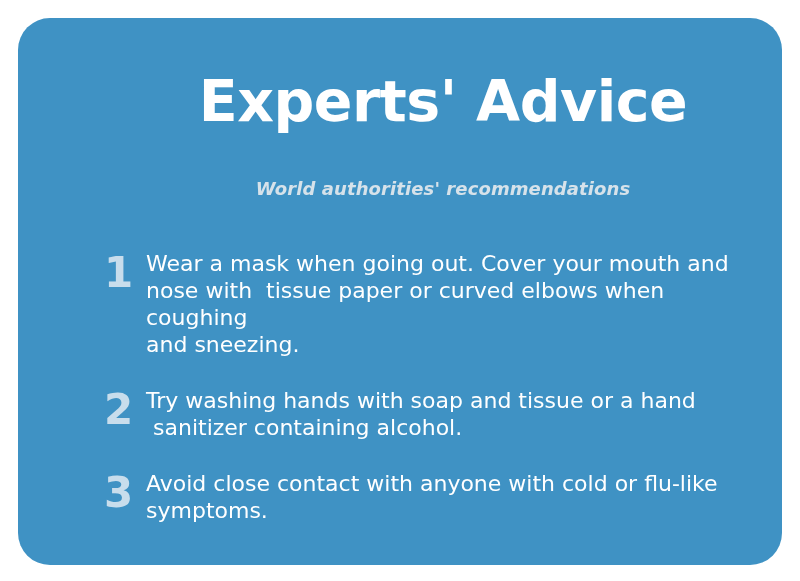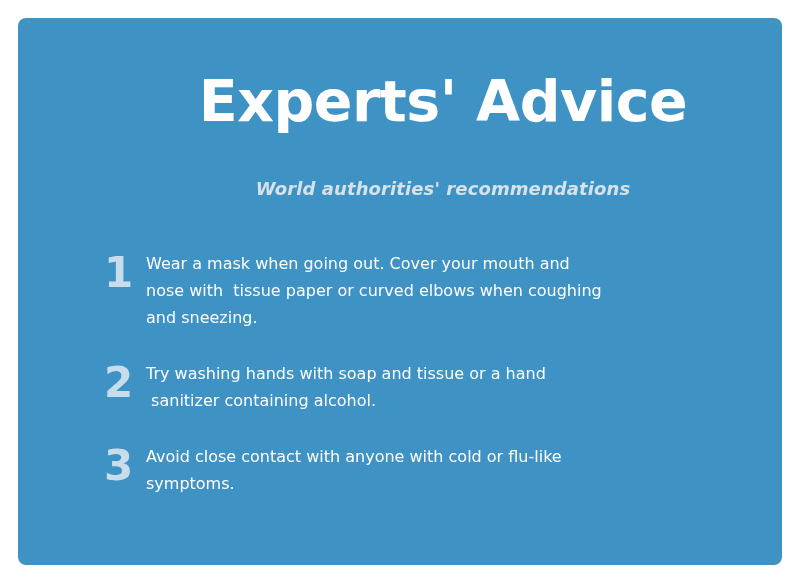--- a/index.html
+++ b/index.html
@@ -20,21 +20,21 @@
     height: 581px;
     background: #ffffff;
   }
   .advice-card {
     position: absolute;
     left: 18px;
     top: 18px;
     width: 764px;
     height: 547px;
     background: #3f92c4;
-    border-radius: 8px;
+    border-radius: 32px;
     box-sizing: border-box;
     overflow: hidden;
   }
   .card-title {
     position: absolute;
     left: 0;
     top: 54px;
     width: 850px;
     text-align: center;
     color: #ffffff;
@@ -85,21 +85,21 @@
     text-align: left;
     padding-left: 14px;
     box-sizing: border-box;
     margin-top: 5px;
   }
   .item-text {
     flex: 1 1 auto;
     color: #ffffff;
     font-family: "DejaVu Sans", "Liberation Sans", sans-serif;
     font-weight: normal;
-    font-size: 16px;
+    font-size: 22px;
     line-height: 27px;
     white-space: pre-wrap;
     padding-top: 4px;
   }
 </style>
 </head>
 <body>
 
 <div id="stage">
   <div class="advice-card">

